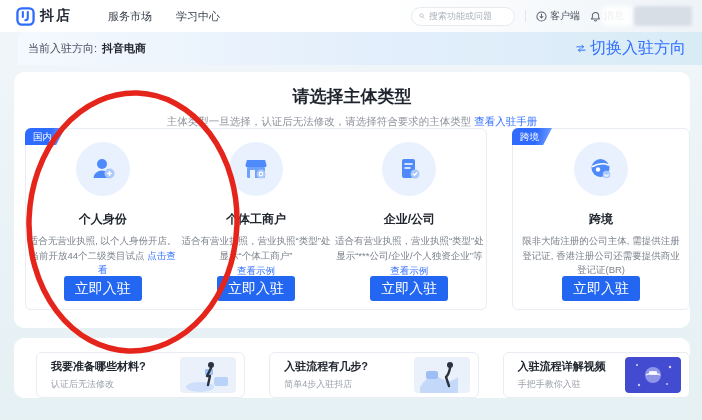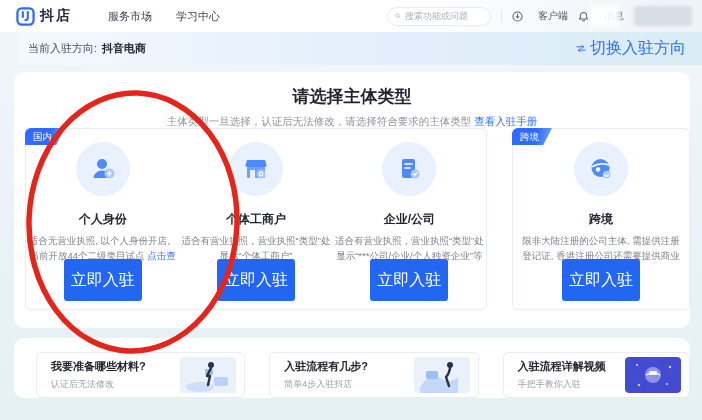--- a/index.html
+++ b/index.html
@@ -18,21 +18,21 @@
   .logo-text { font-size:14px; font-weight:bold; color:#242936; letter-spacing:2px; }
   .nav { display:flex; gap:24px; margin-left:36px; font-size:11px; color:#3a424f; }
   .nav-item { cursor:pointer; }
   .top-right { margin-left:auto; display:flex; align-items:center; gap:10px; margin-right:10px; }
   .search-pill { width:104px; height:19px; background:#ffffff; border:1px solid #e7ebf0;
     border-radius:10px; display:flex; align-items:center; padding:0 7px; gap:4px; }
   .search-pill input { border:none; outline:none; background:transparent; width:78px;
     font-size:9px; color:#6b727e; font-family:inherit; }
   .search-pill input::placeholder { color:#aab1bc; }
   .v-div { width:1px; height:12px; background:#e2e6ec; }
-  .top-item { font-size:10px; color:#4a5260; display:flex; align-items:center; gap:15px; }
+  .top-item { font-size:10px; color:#4a5260; display:flex; align-items:center; gap:3px; }
   .msg-wrap { position:relative; }
   .blur-patch { position:absolute; top:-3px; left:12px; width:30px; height:20px;
     background:rgba(255,255,255,.9); filter:blur(2px); border-radius:3px; }
   .blur-box { width:58px; height:20px; background:#d8dee6; border-radius:4px; filter:blur(1.5px); }
   
   .dir-bar { position:absolute; top:32px; left:18px; width:684px; height:33px;
     background:linear-gradient(90deg,#f4f9fe 0%,#e2eefb 55%,#d9ecf6 100%);
     border-top-left-radius:8px; display:flex; align-items:center; padding-left:10px;
     font-size:11px; color:#4a5160; z-index:4; }
   .dir-value { font-weight:bold; color:#23272f; margin-left:5px; }
@@ -53,21 +53,21 @@
     clip-path:polygon(0 0,100% 0,78% 100%,0 100%); }
   .cards-row { display:flex; height:100%; }
   .entity-card { flex:1; position:relative; display:flex; flex-direction:column; align-items:center; padding-top:13px; }
   .icon-circle { width:54px; height:54px; border-radius:50%; background:#e9f1fe;
     display:flex; align-items:center; justify-content:center; }
   .entity-title { margin-top:15px; font-size:12px; font-weight:bold; color:#20252e; }
   .entity-desc { margin-top:6px; font-size:9.5px; color:#7b808a; line-height:1.55;
     text-align:center; width:152px; }
   .example-link { display:block; margin-top:1px; }
   .cta-btn { position:absolute; bottom:8px; left:50%; transform:translateX(-50%);
-    width:78px; height:42px; background:#2266f2; color:#fff; font-size:16px;
+    width:78px; height:25px; background:#2266f2; color:#fff; font-size:14px;
     border:none; border-radius:3px; cursor:pointer; font-family:inherit;text-align:center; }
   
   .help-panel { position:absolute; left:14px; top:338px; width:676px; height:60px;
     background:#fff; border-radius:10px; z-index:3; }
   .help-cards { display:flex; gap:24px; padding:14px 0 0 22px; }
   .help-card { height:46px; border:1px solid #e9edf3; border-radius:6px;
     display:flex; align-items:center; justify-content:space-between;
     padding:0 8px 0 14px; cursor:pointer; background:#fff; }
   .help-card.w1, .help-card.w2 { width:210px; }
   .help-card.w3 { width:188px; }

